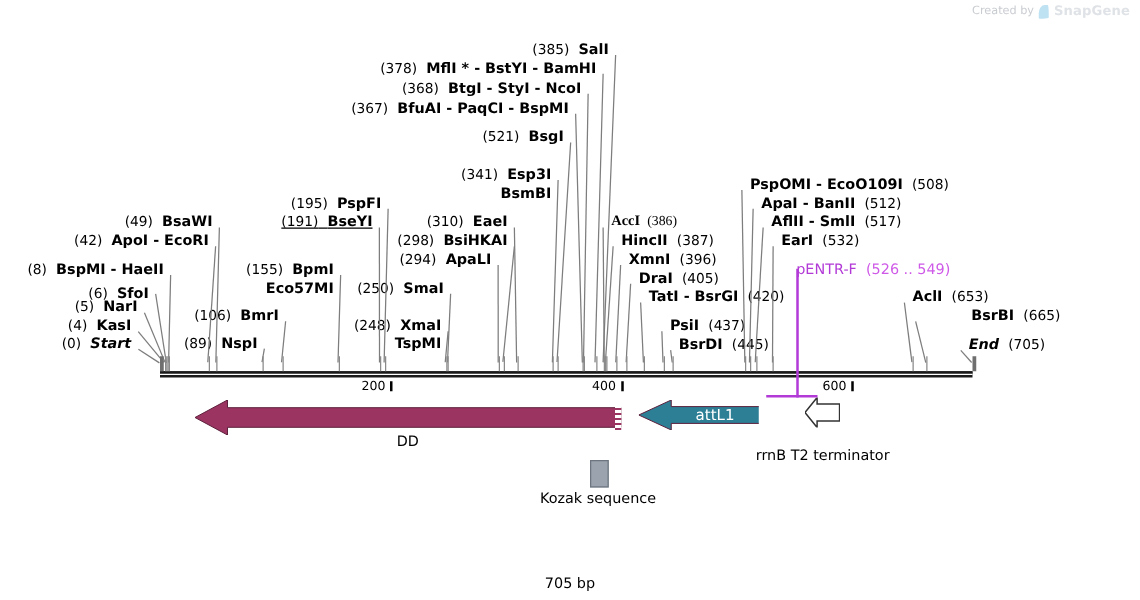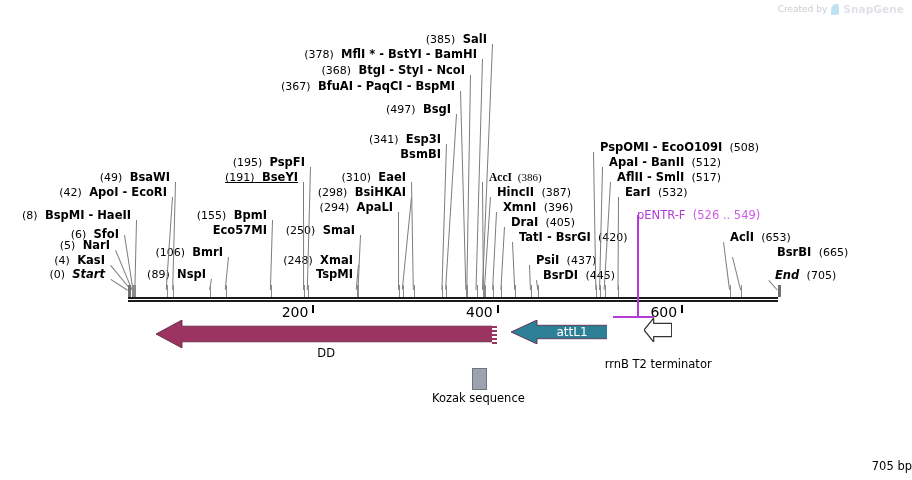--- a/index.html
+++ b/index.html
@@ -27,30 +27,30 @@
 
   
   .leader{position:absolute;background:#7d7d7d;transform-origin:top left;}
 
   
   #backbone{position:absolute;left:128px;top:297px;width:650px;height:5px;background:#1a1a1a;}
   #backbone .inner{position:absolute;left:0;top:0;width:100%;height:2px;background:#1a1a1a;}
   #backbone .gap{position:absolute;left:0;top:2px;width:100%;height:1px;background:#ffffff;}
   .sitetick{position:absolute;width:1px;background:#8a8a8a;}
   .ruler-tick{position:absolute;width:2px;height:8px;background:#000;top:305px;}
-  .ruler-lab{position:absolute;top:304px;font-size:14px;color:#000;text-align:right;}
+  .ruler-lab{position:absolute;top:304px;font-size:10px;color:#000;text-align:right;}
 
   
   .feat-label{position:absolute;font-size:11.5px;color:#000;text-align:center;white-space:nowrap;}
   .arrow-left{position:absolute;}
   .kozak{position:absolute;background:#9aa3ae;border:1px solid #6d7680;}
 
   
   #title{position:absolute;width:912px;text-align:center;font-weight:bold;font-size:15px;color:#000;}
-  #subtitle{position:absolute;width:912px;text-align:right;font-size:11.5px;color:#000;}
+  #subtitle{position:absolute;width:912px;text-align:center;font-size:11.5px;color:#000;}
 </style>
 </head>
 <body>
 
 <div id="stage">
 
   <div class="wm">
     <span>Created by</span>
     <span class="leaf"></span>
     <span class="brand">SnapGene</span>
@@ -71,21 +71,21 @@
       <div class="lbl rt" style="left: 180px; top: 171px; width: 118px; text-decoration: underline;"><span class="pos">(191)</span>&nbsp; <span class="enz">BseYI</span></div>
       <div class="lbl rt" style="left: 186px; top: 156px; width: 119px;"><span class="pos">(195)</span>&nbsp; <span class="enz">PspFI</span></div>
       <div class="lbl rt" style="left: 245px; top: 254px; width: 108px;"><span class="pos">(248)</span>&nbsp; <span class="enz">XmaI</span></div>
       <div class="lbl rt" style="left: 245px; top: 268px; width: 108px;"><span class="enz">TspMI</span></div>
       <div class="lbl rt" style="left: 245px; top: 224px; width: 110px;"><span class="pos">(250)</span>&nbsp; <span class="enz">SmaI</span></div>
       <div class="lbl rt" style="left: 278px; top: 201px; width: 115px;"><span class="pos">(294)</span>&nbsp; <span class="enz">ApaLI</span></div>
       <div class="lbl rt" style="left: 278px; top: 186px; width: 128px;"><span class="pos">(298)</span>&nbsp; <span class="enz">BsiHKAI</span></div>
       <div class="lbl rt" style="left: 297px; top: 171px; width: 109px;"><span class="pos">(310)</span>&nbsp; <span class="enz">EaeI</span></div>
       <div class="lbl rt" style="left: 352px; top: 133px; width: 89px;"><span class="pos">(341)</span>&nbsp; <span class="enz">Esp3I</span></div>
       <div class="lbl rt" style="left: 352px; top: 148px; width: 89px;"><span class="enz">BsmBI</span></div>
-      <div class="lbl rt" style="left: 369px; top: 103px; width: 82px;"><span class="pos">(497)</span>&nbsp; <span class="enz">BsgI</span></div>
+      <div class="lbl rt" style="left: 369px; top: 103px; width: 82px;"><span class="pos">(521)</span>&nbsp; <span class="enz">BsgI</span></div>
       <div class="lbl rt" style="left: 242px; top: 80px; width: 213px;"><span class="pos">(367)</span>&nbsp; <span class="enz">BfuAI</span><span class="sep"> - </span><span class="enz">PaqCI</span><span class="sep"> - </span><span class="enz">BspMI</span></div>
       <div class="lbl rt" style="left: 256px; top: 64px; width: 209px;"><span class="pos">(368)</span>&nbsp; <span class="enz">BtgI</span><span class="sep"> - </span><span class="enz">StyI</span><span class="sep"> - </span><span class="enz">NcoI</span></div>
       <div class="lbl rt" style="left: 268px; top: 48px; width: 209px;"><span class="pos">(378)</span>&nbsp; <span class="enz">MflI *</span><span class="sep"> - </span><span class="enz">BstYI</span><span class="sep"> - </span><span class="enz">BamHI</span></div>
       <div class="lbl rt" style="left: 406px; top: 33px; width: 81px;"><span class="pos">(385)</span>&nbsp; <span class="enz">SalI</span></div>
       <div class="lbl" style="left: 489px; top: 171px; font-family: Liberation Serif, serif;"><span class="enz">AccI</span>&nbsp;&nbsp;<span class="pos">(386)</span></div>
       <div class="lbl" style="left: 497px; top: 186px;"><span class="enz">HincII</span>&nbsp;&nbsp;<span class="pos">(387)</span></div>
       <div class="lbl" style="left: 503px; top: 201px;"><span class="enz">XmnI</span>&nbsp;&nbsp;<span class="pos">(396)</span></div>
       <div class="lbl" style="left: 511px; top: 216px;"><span class="enz">DraI</span>&nbsp;&nbsp;<span class="pos">(405)</span></div>
       <div class="lbl" style="left: 519px; top: 231px;"><span class="enz">TatI</span><span class="sep"> - </span><span class="enz">BsrGI</span>&nbsp;&nbsp;<span class="pos">(420)</span></div>
       <div class="lbl" style="left: 536px; top: 254px;"><span class="enz">PsiI</span>&nbsp;&nbsp;<span class="pos">(437)</span></div>

